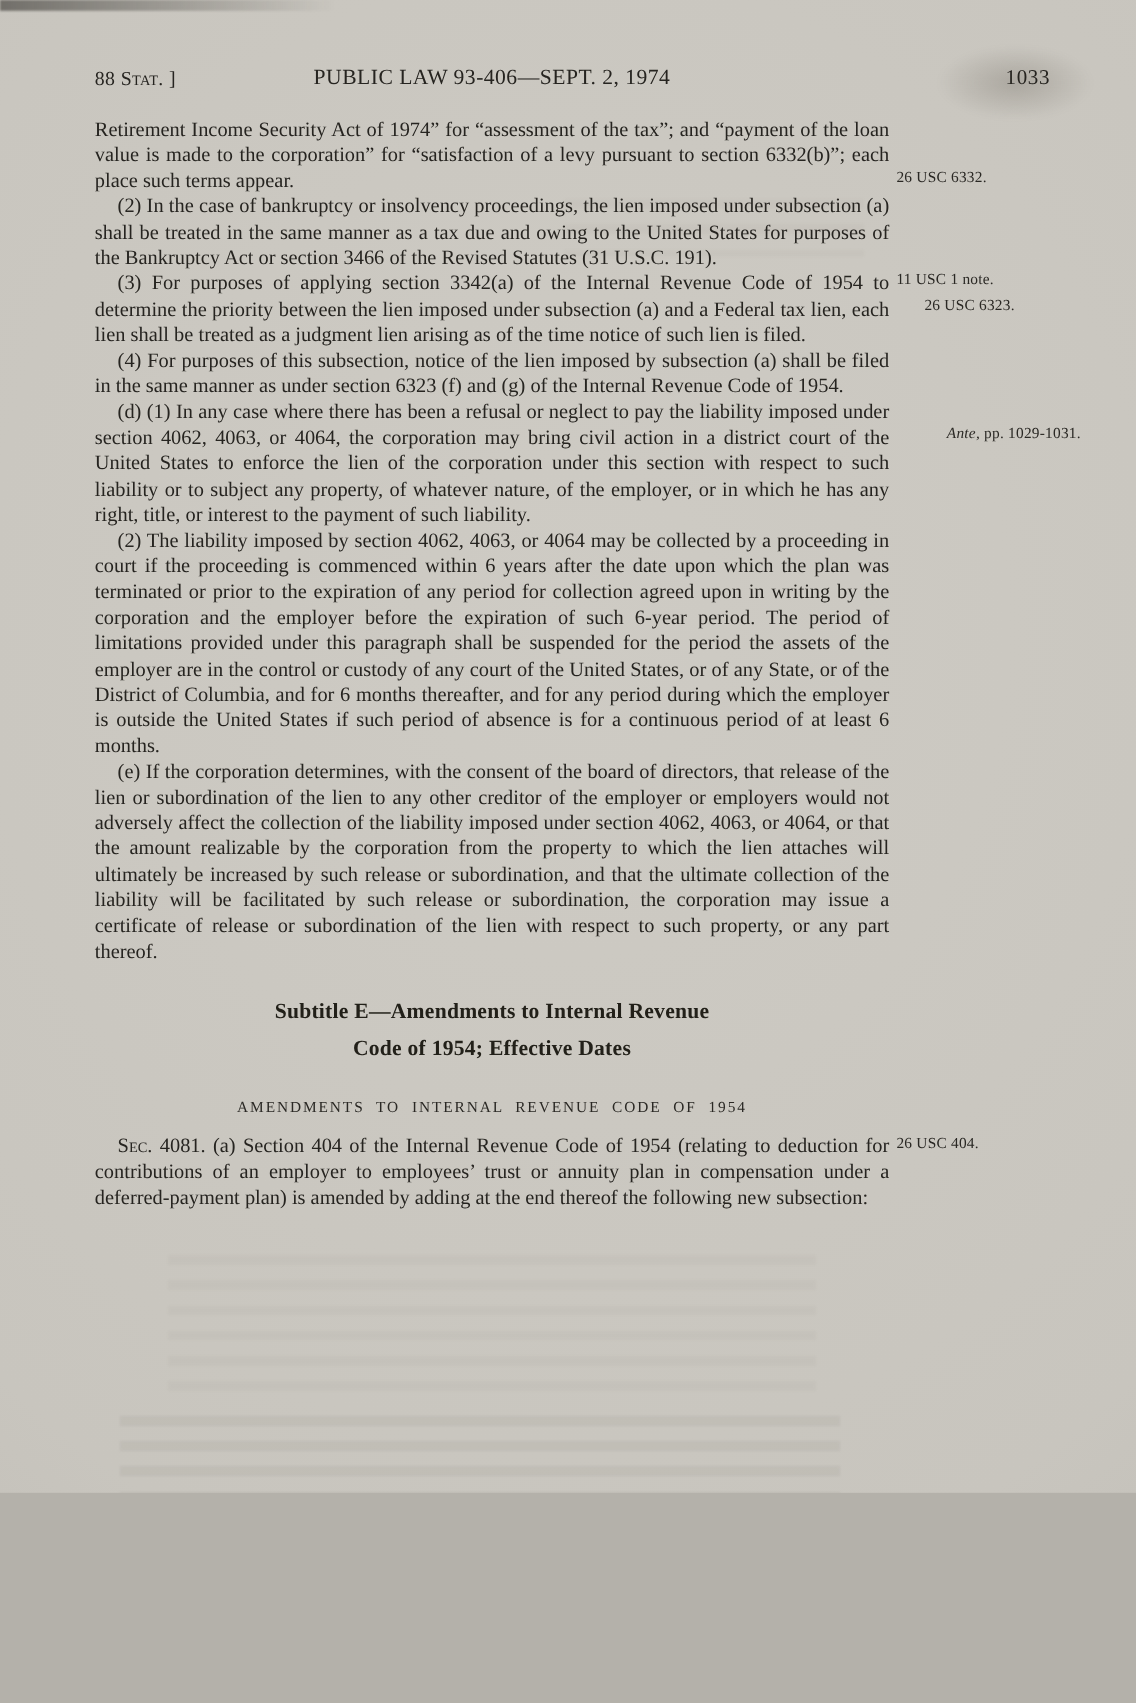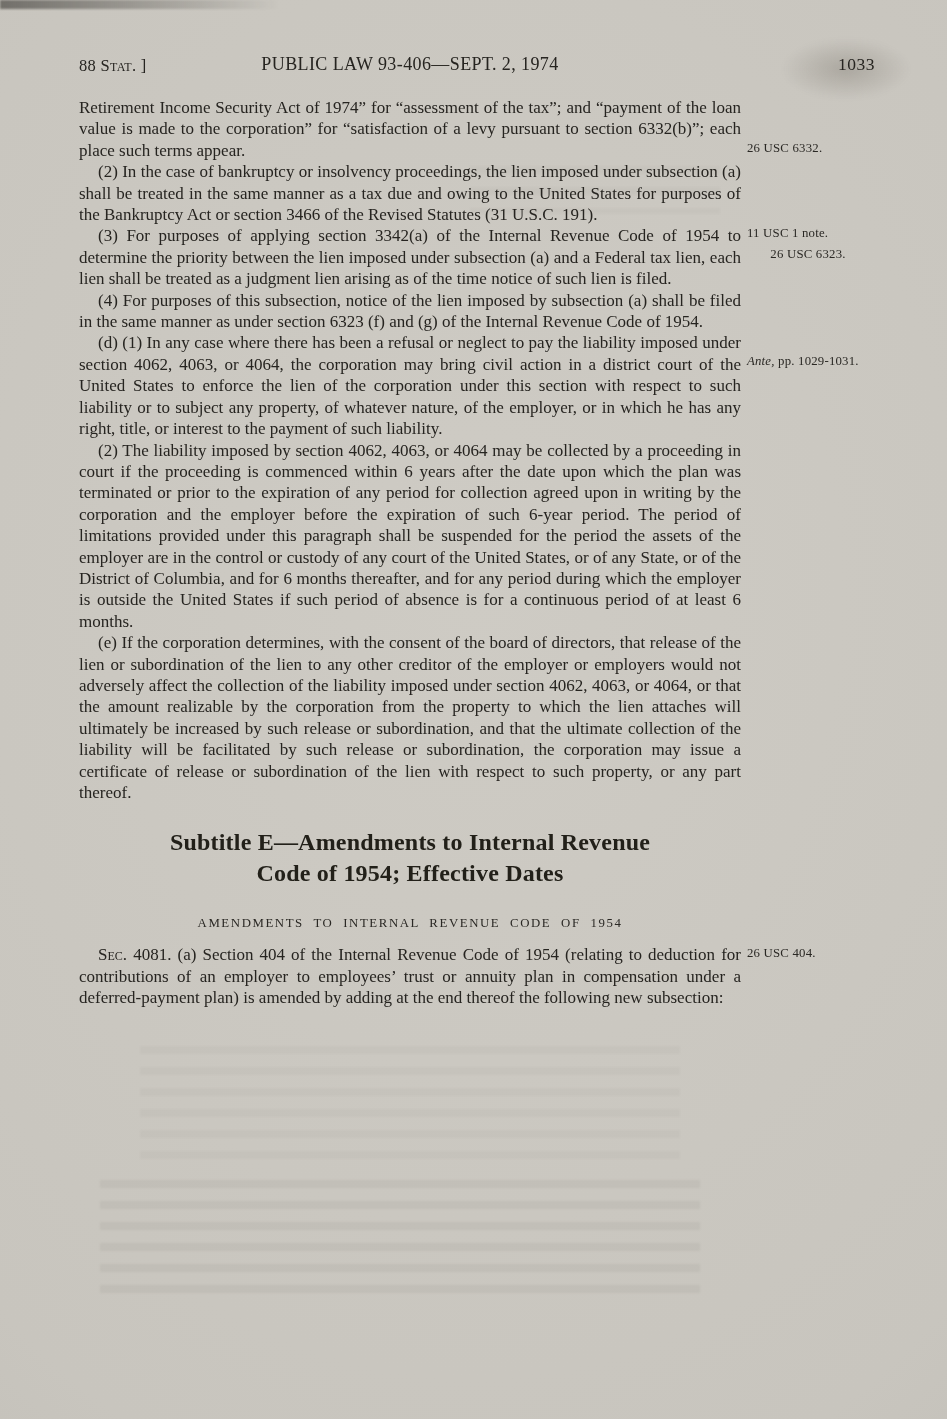--- a/index.html
+++ b/index.html
@@ -4,21 +4,21 @@
 <style>
   * { box-sizing: border-box; }
   html, body { margin: 0; padding: 0; }
   body {
     width: 947px; height: 1419px;
     background: #b4b1aa;
     font-family: "Liberation Serif", "DejaVu Serif", serif;
   }
   .page {
     position: relative;
-    width: 947px; height: 1419px;
+    width: 947px; height: 1244px;
     overflow: hidden;
     color: #262420;
     background: radial-gradient(140% 120% at 50% 42%, #cecbc4 0%, #c8c5be 55%, #b7b4ad 100%);
     padding-left: 47px;
   }
   
   .stain-pagenum {
     position: absolute; top: 38px; right: 36px;
     width: 130px; height: 62px; border-radius: 50%;
     background: radial-gradient(ellipse at center, rgba(108,102,93,0.32), rgba(108,102,93,0) 70%);
@@ -66,28 +66,28 @@
 
   .mnote {
     position: absolute; left: 668px; width: 122px;
     font-size: 12.8px; line-height: 15.5px;
     text-align: left; color: #2a2824;
     letter-spacing: .2px;
   }
   .mn-0 { top: 44px; }
   .mn-1 { top: 65px; }
   .mn-2 { top: 22px; text-align: center; }
-  .mn-3 { top: 22px; }
+  .mn-3 { top: 22px; margin-left: 42px; }
   .mn-4 { top: 2px; }
   .it { font-style: italic; }
 
   .subtitle-heading {
     margin: 24px 0 0 0;
     text-align: center;
-    font-size: 24px; line-height: 31px;
+    font-size: 18px; line-height: 31px;
     font-weight: bold; letter-spacing: .2px;
     color: #222019;
   }
   .subtitle-heading span { display: block; }
   .amend-heading {
     margin: 27px 0 0 0;
     text-align: center;
     font-size: 12.8px; font-weight: normal;
     letter-spacing: 1.6px; word-spacing: 5px;
     color: #2a2824;

